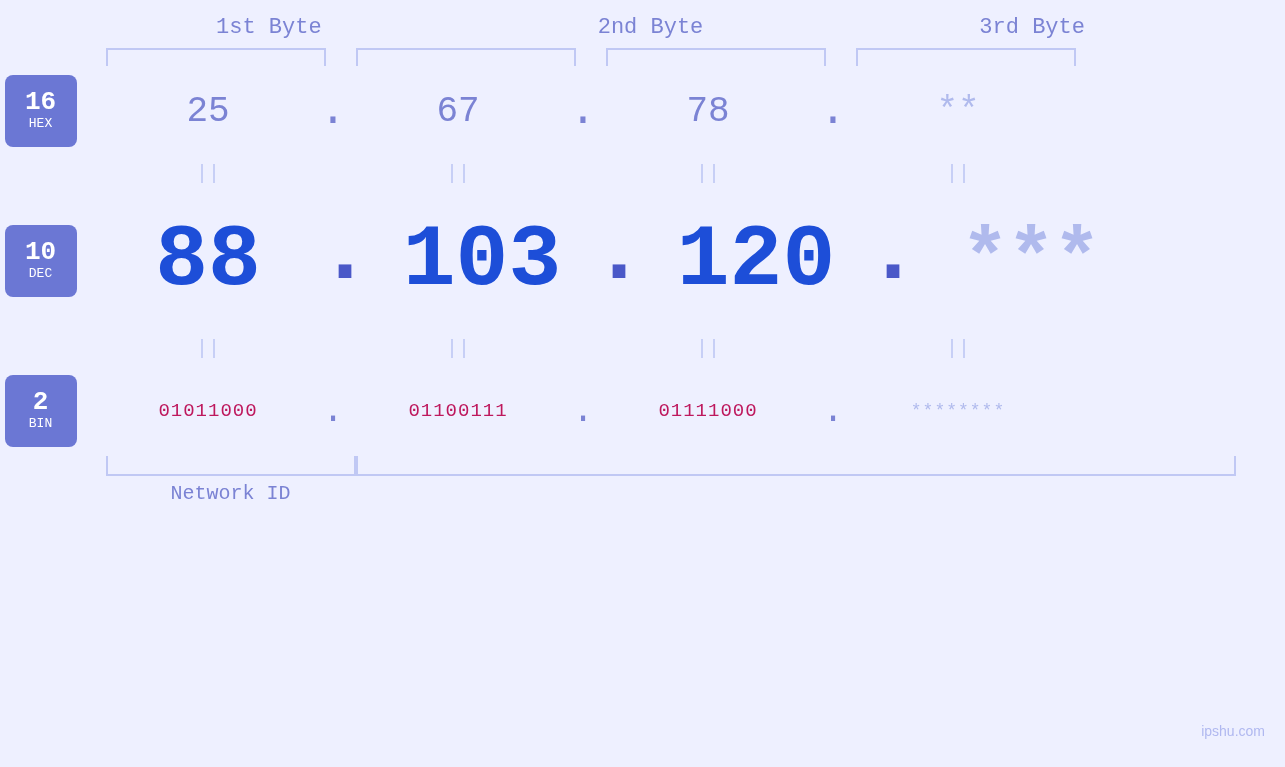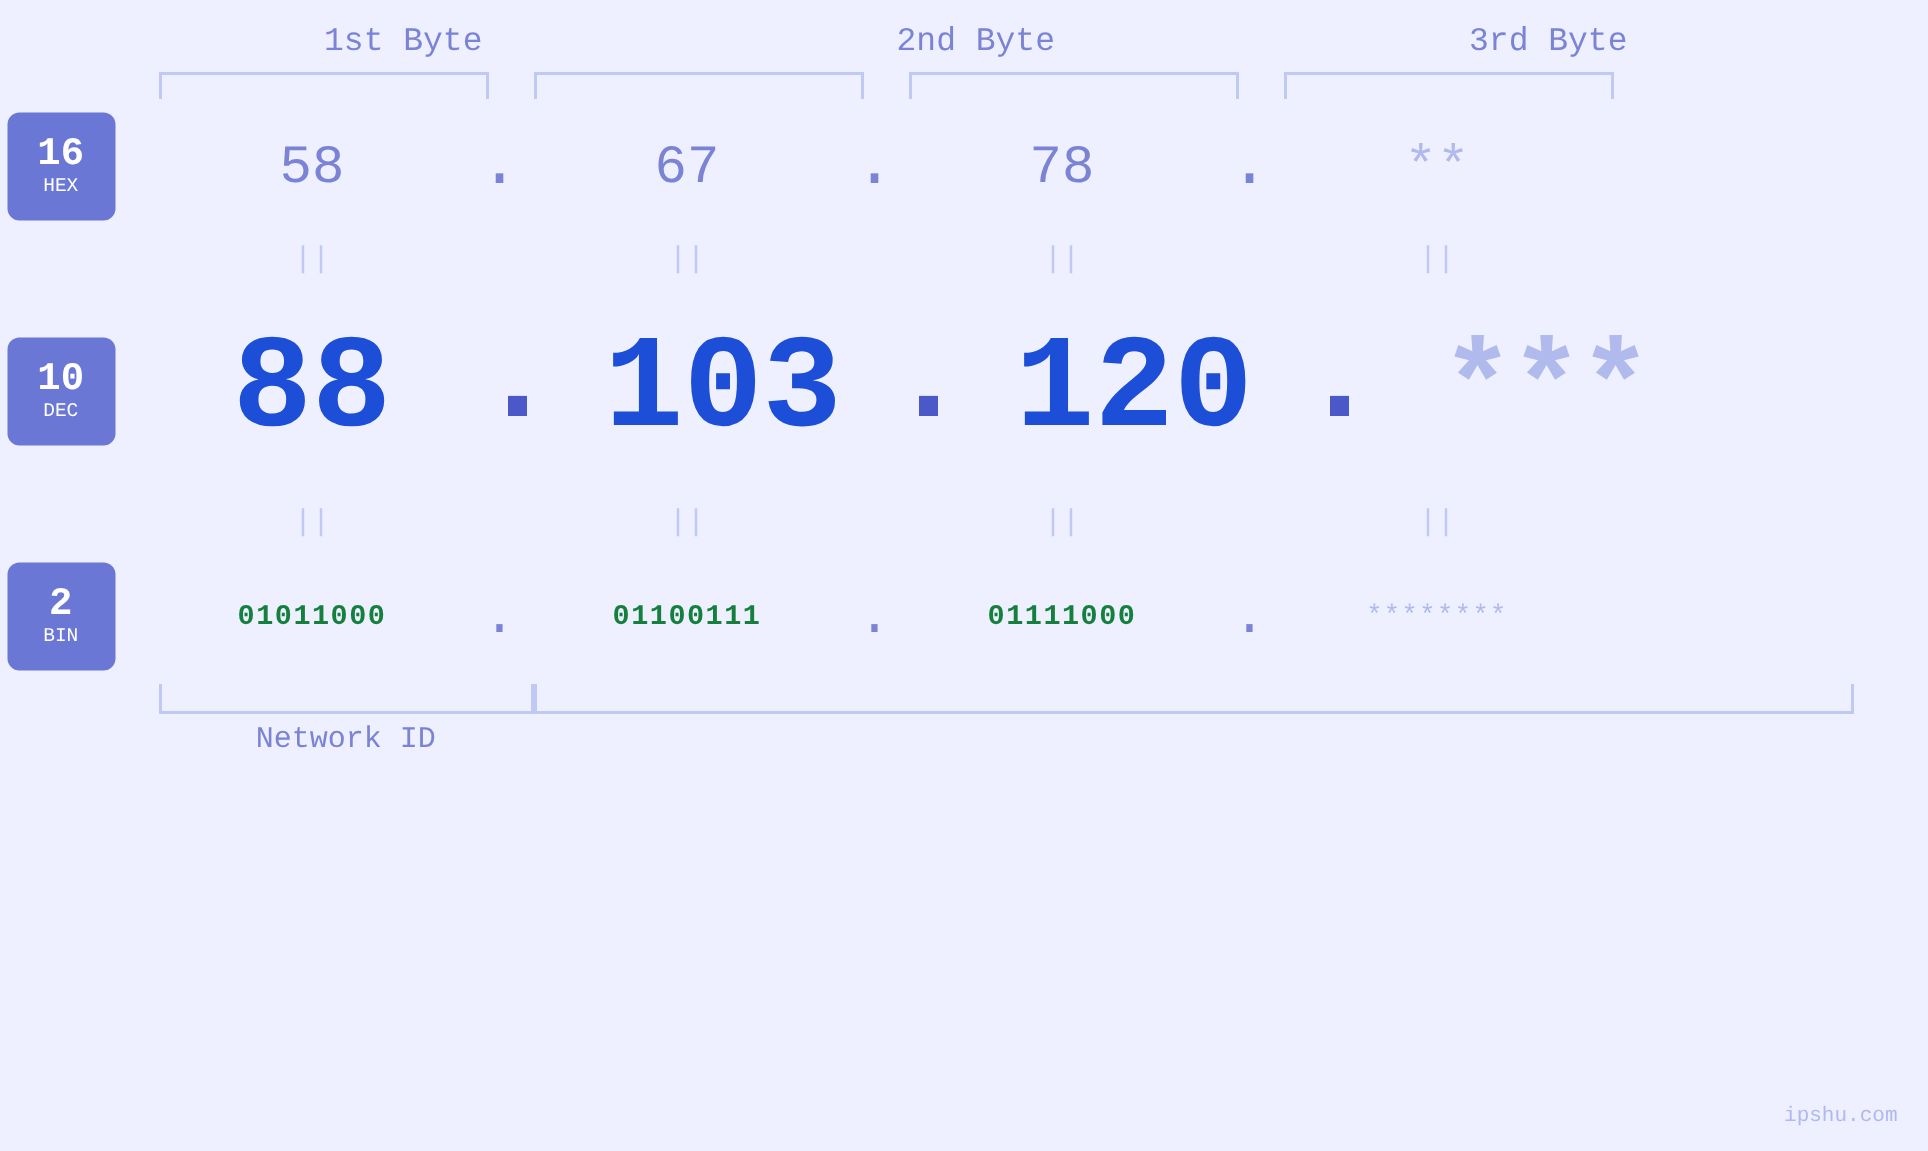--- a/index.html
+++ b/index.html
@@ -44,25 +44,25 @@
 
     .badge-label {
       font-size: 13px;
       font-weight: normal;
       line-height: 1.4;
     }
 
     
     .watermark {
       position: absolute;
-      bottom: 15px;
+      bottom: 28px;
       right: 20px;
       color: #b0b8f0;
       font-size: 14px;
-      font-family: Liberation Mono, monospace;
+      font-family: Liberation Sans, sans-serif;
     }
 
     
     .full-layout {
       display: flex;
       flex-direction: column;
       align-items: center;
       width: 1201px;
       padding-top: 15px;
     }
@@ -126,21 +126,21 @@
     }
 
     .v1 { flex: 0 0 220px; }
     .v2 { flex: 0 0 220px; }
     .v3 { flex: 0 0 220px; }
     .v4 { flex: 0 0 220px; }
     .sep { flex: 0 0 30px; display: flex; align-items: center; justify-content: center; }
 
     .hex-txt { font-size: 36px; color: #7b83d4; }
     .dec-txt { font-size: 88px; font-weight: bold; color: #1d4ed8; line-height: 1; }
-    .bin-txt { font-size: 19px; color: #15803d; letter-spacing: 1px; font-weight: bold; }
+    .bin-txt { font-size: 19px; color: #be185d; letter-spacing: 1px; }
 
     .sep-hex { font-size: 44px; color: #7b83d4; }
     .sep-dec { font-size: 90px; font-weight: bold; color: #4a58c8; line-height: 1; padding-bottom: 15px; }
     .sep-bin { font-size: 36px; color: #7b83d4; }
 
     .eq-val { flex: 0 0 220px; display: flex; align-items: center; justify-content: center; font-size: 20px; color: #c0c8f4; }
     .eq-sep { flex: 0 0 30px; }
 
     .star-hex { font-size: 36px; color: #b0baed; }
     .star-dec { font-size: 80px; font-weight: bold; color: #b0baed; line-height: 1; letter-spacing: -2px; }
@@ -280,21 +280,21 @@
           <span class="badge-num">2</span>
           <span class="badge-label">BIN</span>
         </div>
       </div>
     </div>
 
     <div class="right-content">
 
       <div class="data-row data-row-hex">
         <div class="val v1">
-          <span class="hex-txt">58</span>
+          <span class="hex-txt">25</span>
         </div>
         <div class="sep">
           <span class="sep-hex">.</span>
         </div>
         <div class="val v2">
           <span class="hex-txt">67</span>
         </div>
         <div class="sep">
           <span class="sep-hex">.</span>
         </div>

